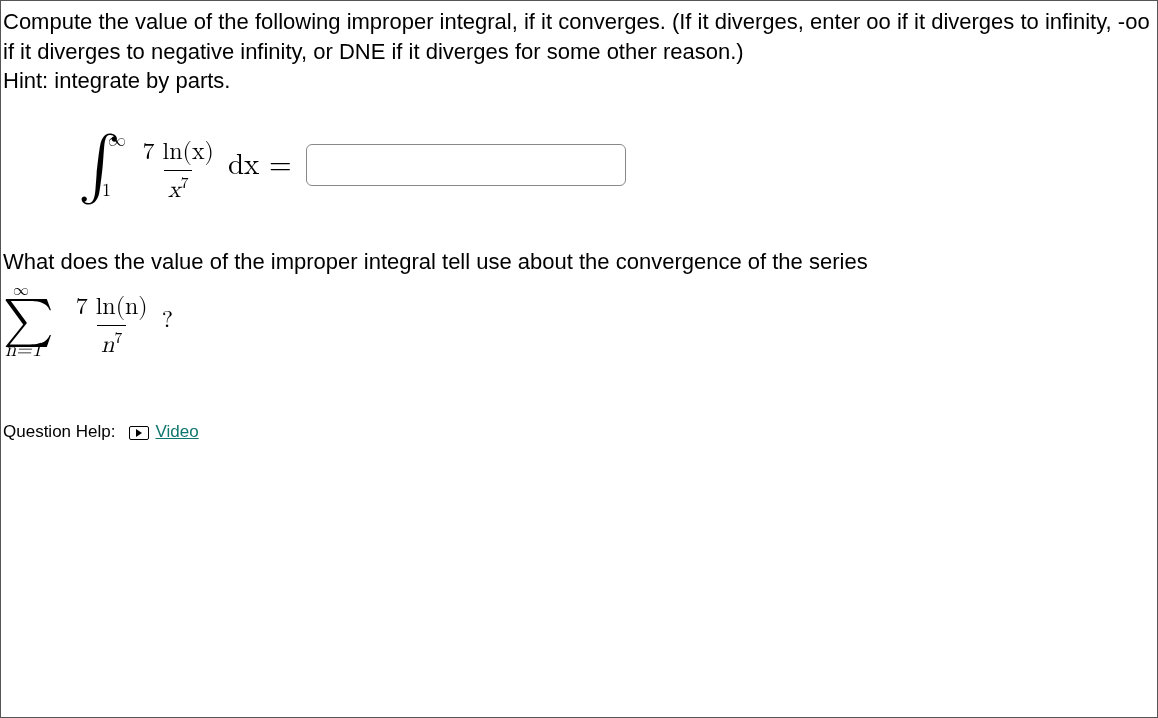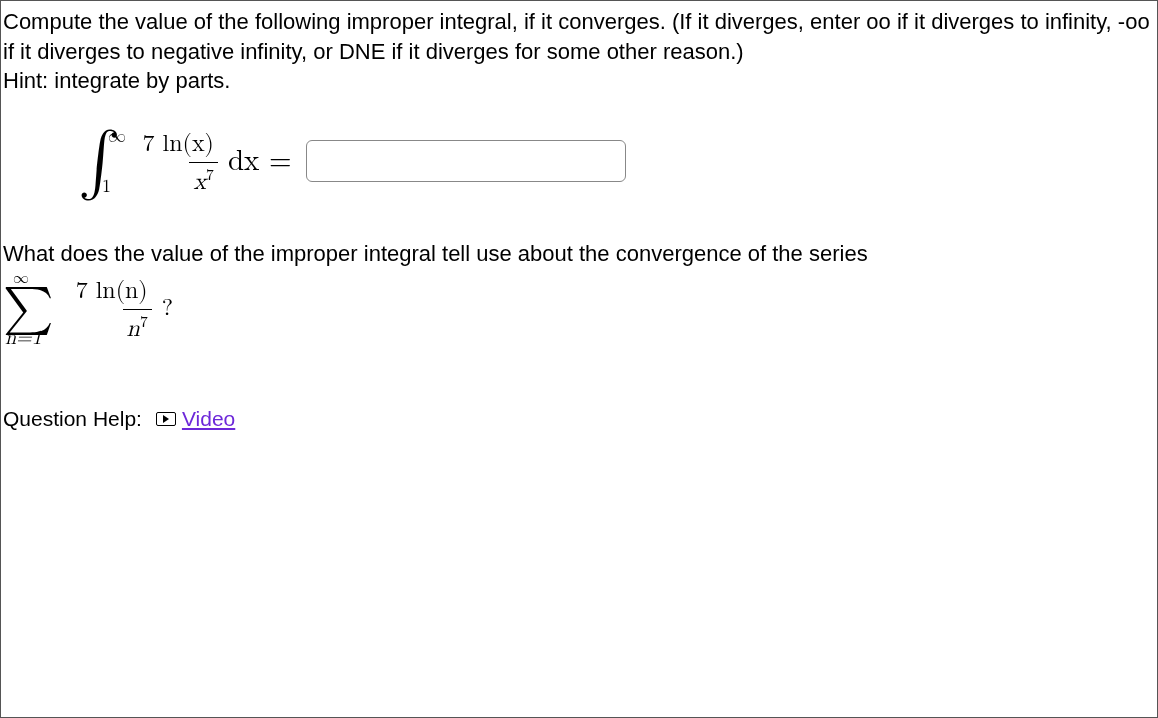--- a/index.html
+++ b/index.html
@@ -19,22 +19,22 @@
     .integral-row {
       display: flex;
       align-items: center;
       margin: 20px 0 40px 75px;
       font-family: "Cambria Math", "Latin Modern Math", "STIX Two Math", serif;
     }
     .int-sign { position: relative; font-size: 64px; line-height: 1; }
     .int-sign .upper { position: absolute; top: -2px; left: 30px; font-size: 18px; }
     .int-sign .lower { position: absolute; bottom: -2px; left: 24px; font-size: 18px; }
     .frac {
-      display: inline-flex; flex-direction: column; align-items: flex-end;
-      margin: 4px 8px 0 18px; font-size: 24px;
+      display: inline-flex; flex-direction: column; align-items: center;
+      margin: 12px 8px 0 18px; font-size: 24px;
     }
     .frac .num { padding: 0 4px 2px; }
     .frac .den { border-top: 1.5px solid #000; padding: 2px 4px 0; }
     .dx-eq { font-size: 29px; margin: 0 14px 0 2px; }
 
     input.answer {
       width: 320px; height: 42px;
       border: 1px solid #888; border-radius: 6px;
       font-size: 20px; padding: 4px 10px;
       background: #fff;
@@ -48,24 +48,24 @@
     }
     .sigma { position: relative; font-size: 48px; line-height: 1; }
     .sigma .upper { position: absolute; top: -14px; left: 10px; font-size: 16px; }
     .sigma .lower { position: absolute; bottom: -16px; left: 2px; font-size: 20px; font-style: italic; }
     .qmark { font-size: 24px; margin-left: 2px; }
 
     .options { margin: 10px 0 0 38px; }
     .option { display: flex; align-items: center; padding: 7px 0; font-size: 22px; }
     .option input[type="radio"] { width: 18px; height: 18px; margin-right: 10px; }
 
-    .help-row { margin-top: 60px; font-size: 21px; display: flex; align-items: center; gap: 14px; }
+    .help-row { margin-top: 60px; font-size: 17px; display: flex; align-items: center; gap: 14px; }
     .video-link {
       display: inline-flex; align-items: center; gap: 6px;
-      color: #6d28d9; text-decoration: underline; cursor: pointer;
+      color: #0f766e; text-decoration: underline; cursor: pointer;
     }
     .video-icon {
       display: inline-block; width: 20px; height: 14px;
       border: 1.5px solid #000; border-radius: 2px; position: relative;
     }
     .video-icon::after {
       content: ""; position: absolute; left: 6px; top: 2px;
       border-left: 6px solid #000; border-top: 4px solid transparent;
       border-bottom: 4px solid transparent;
     }

